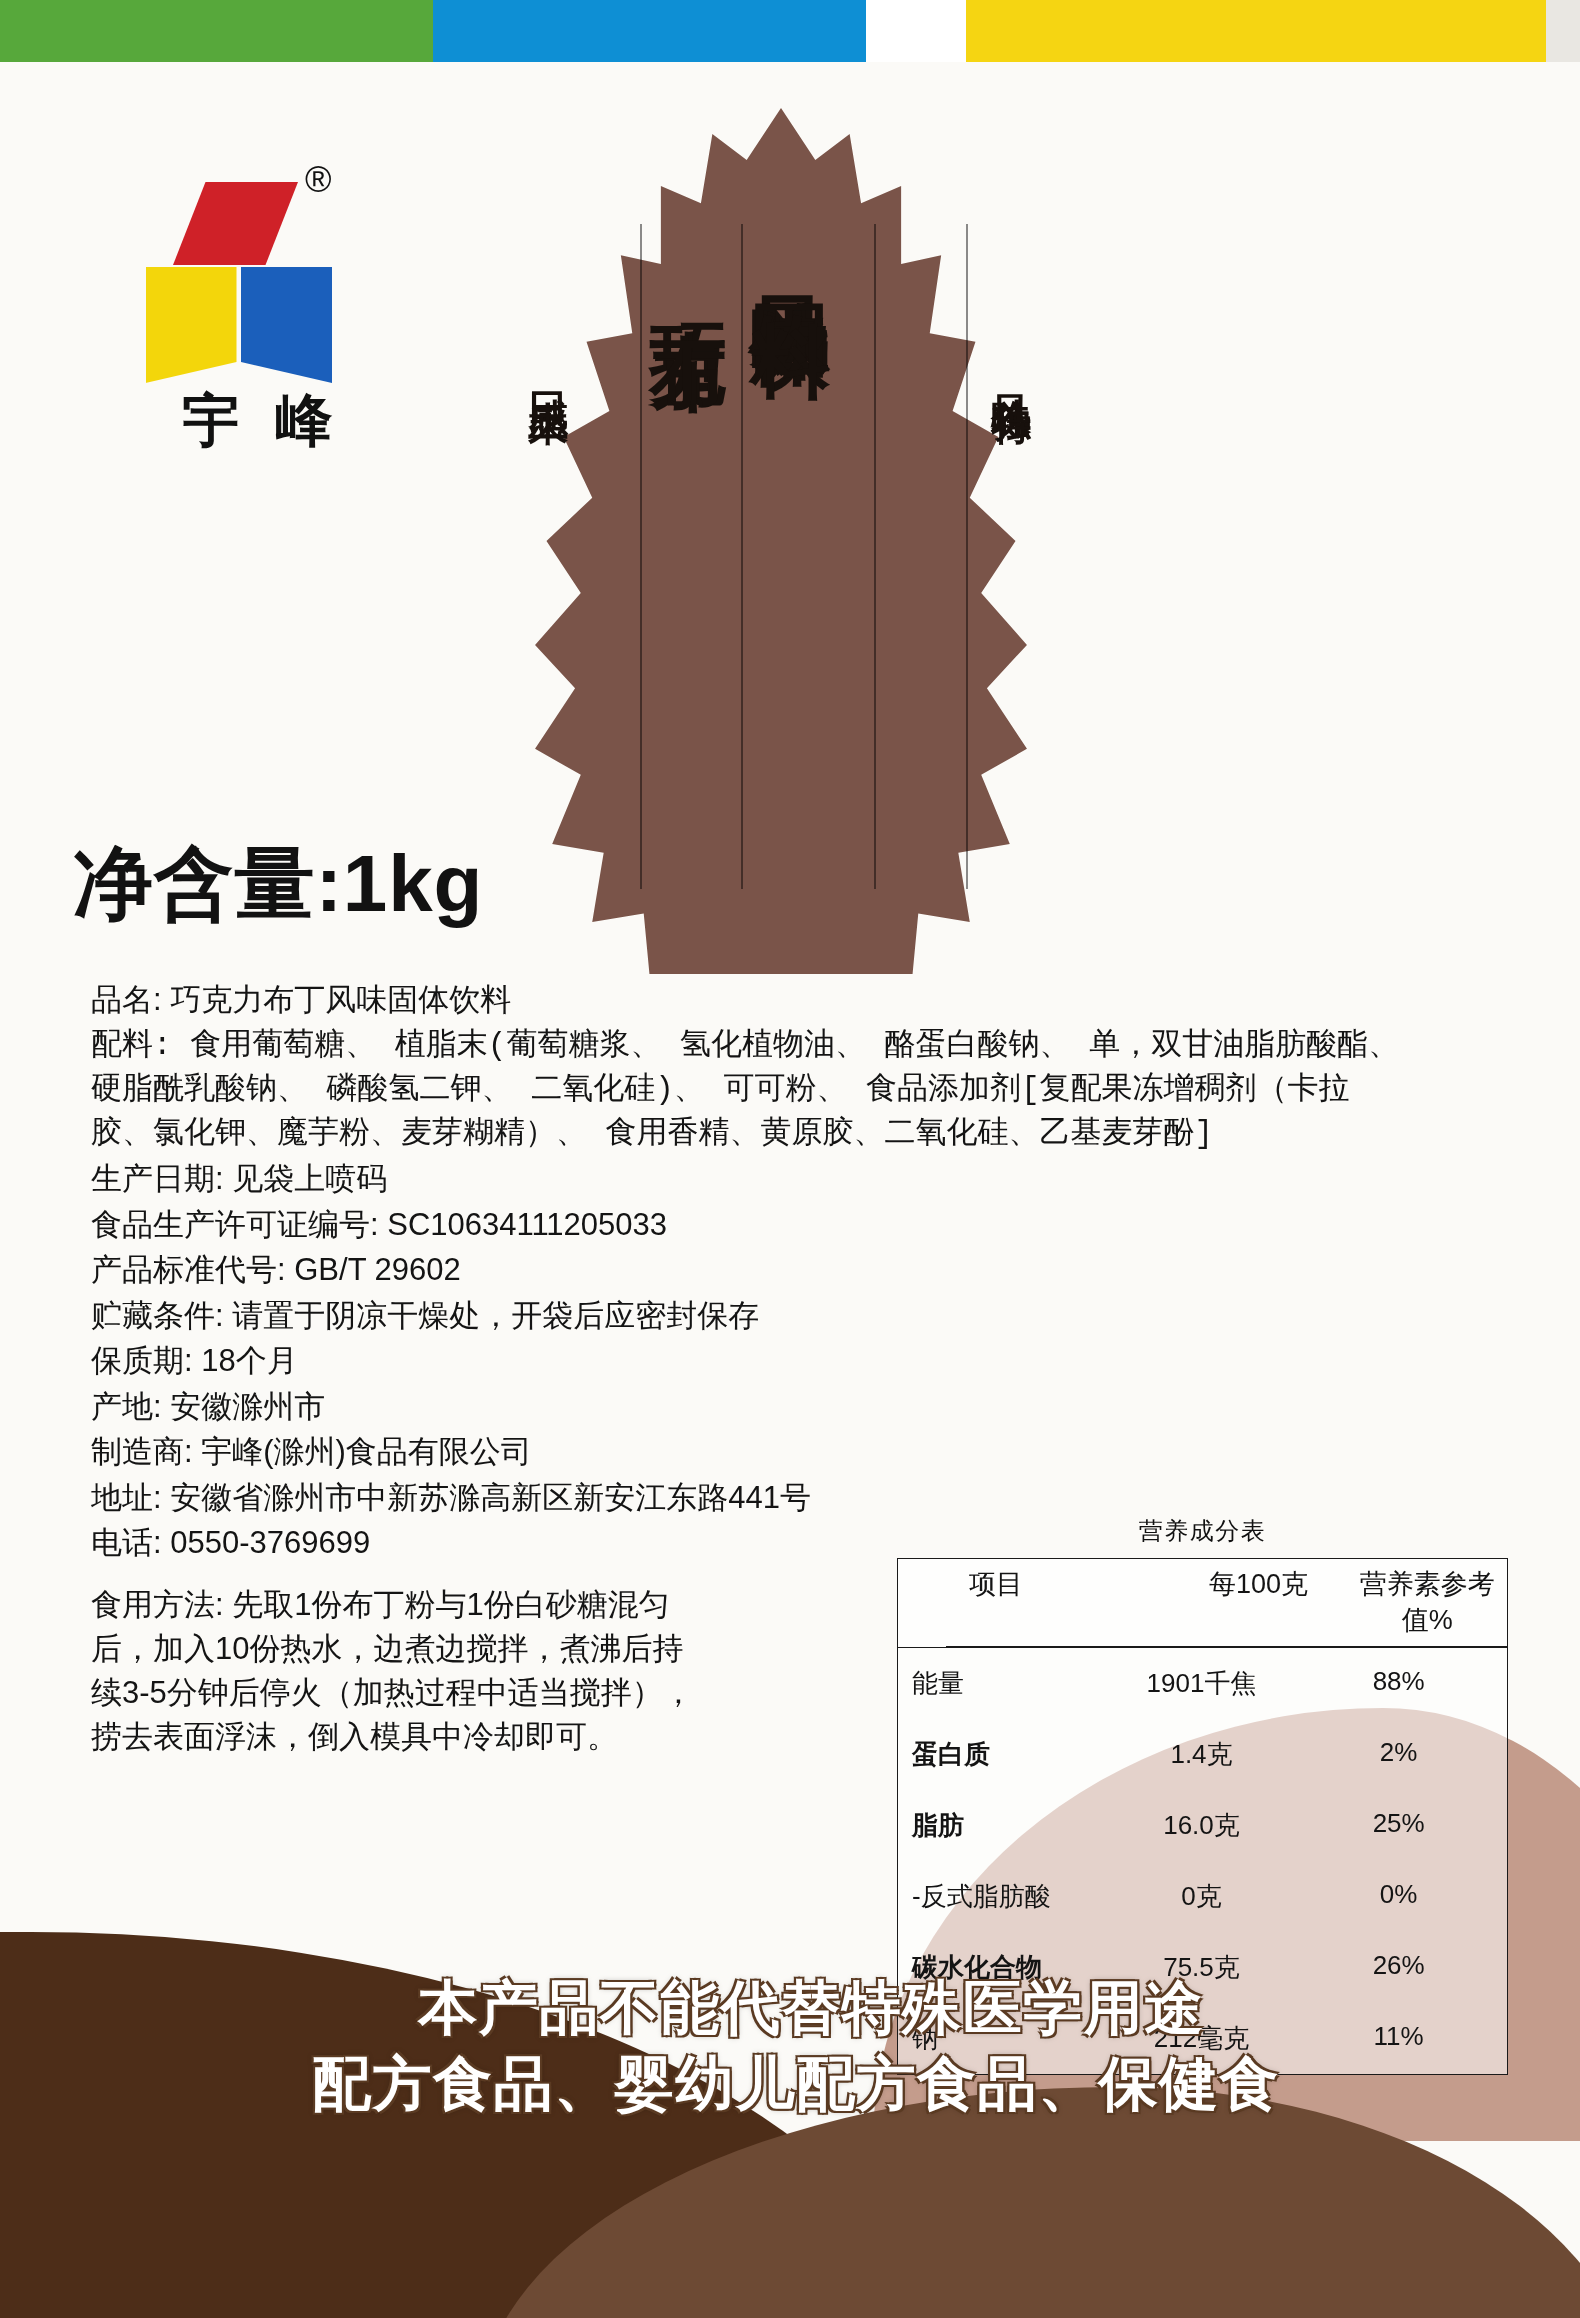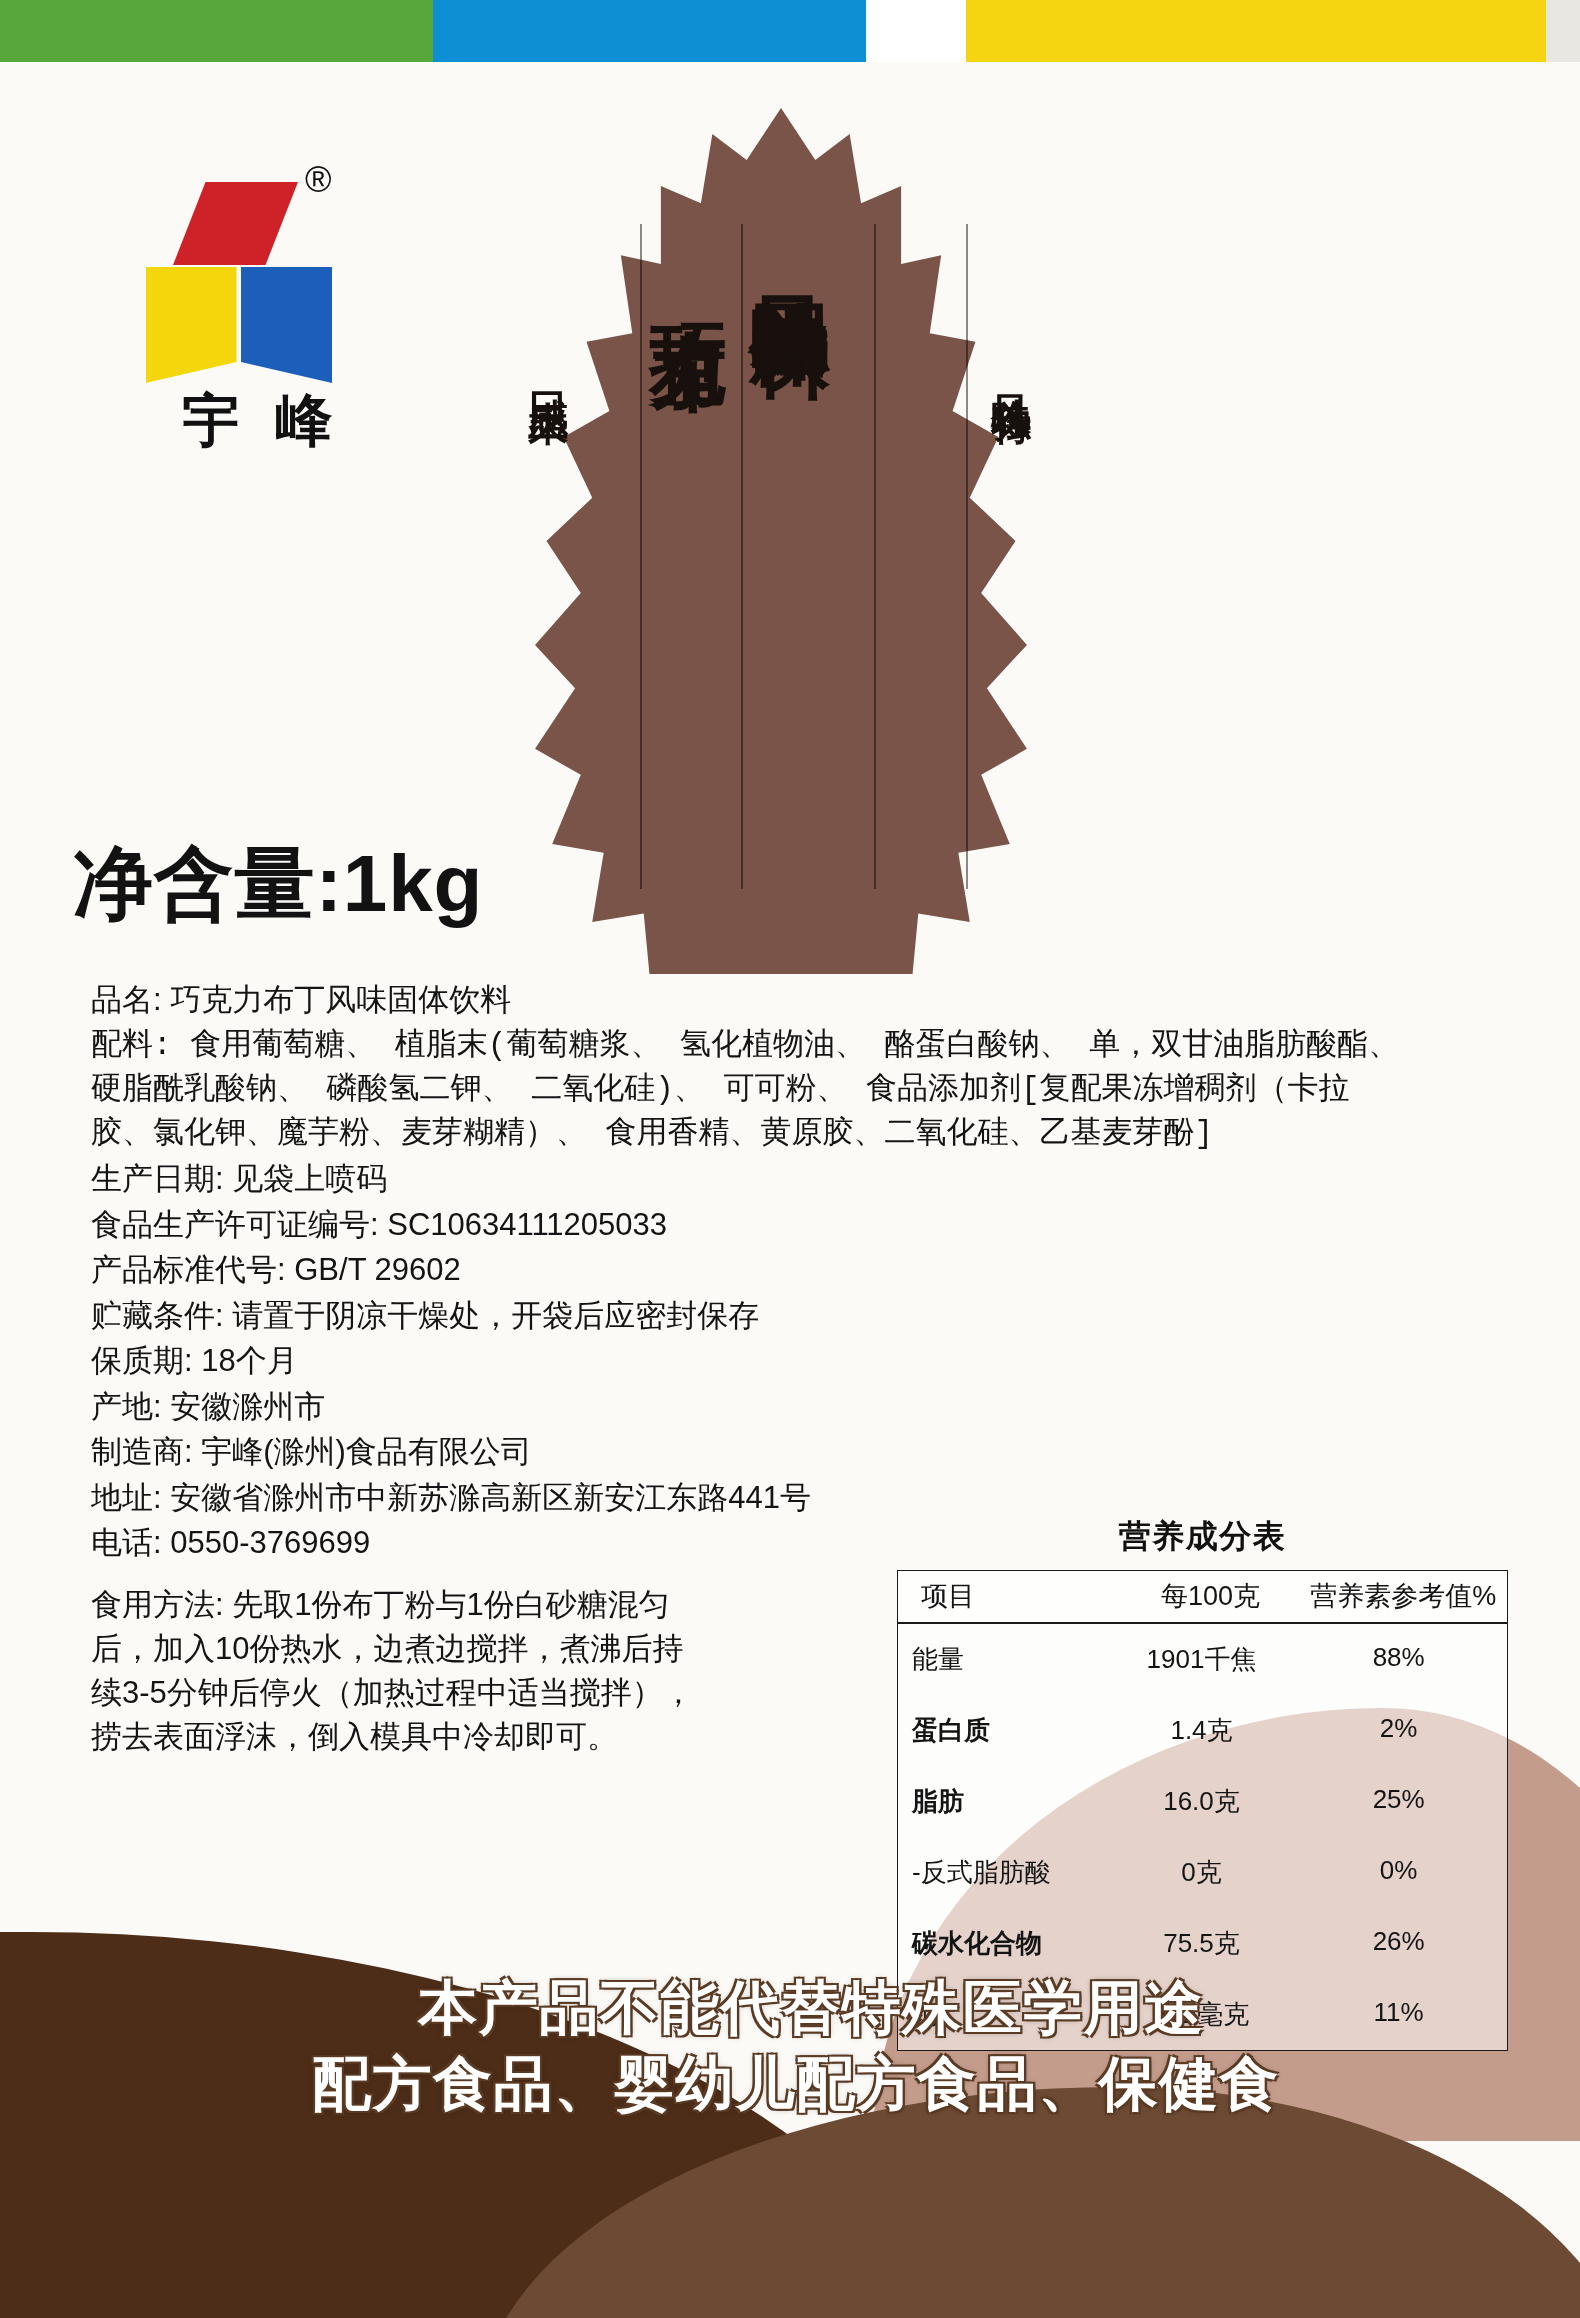--- a/index.html
+++ b/index.html
@@ -211,34 +211,35 @@
 
   
   .nutrition {
     position: absolute;
     left: 897px;
     top: 1453px;
     width: 611px;
   }
   .nutrition-title {
     text-align: center;
-    font-size: 32px;
-    font-weight: bold;
+    font-size: 24px;
+    font-weight: normal;
     color: #111;
     margin-bottom: 10.8px;
     letter-spacing: 1.5px;
   }
   .nut-body-wrap {
     border: 1.5px solid #1a1a1a;
     border-top: none;
     background: rgba(255,255,255,0.55);
   }
   .nut-head-wrap {
     border: 1.5px solid #1a1a1a;
     background: rgba(255,255,255,0.78);
+    padding-left: 48px;
   }
   .nut-row {
     display: flex;
     font-size: 26px;
     color: #141414;
     padding: 18px 0;
   }
   .nut-row.head {
     font-size: 27px;
     padding: 7.7px 0;

